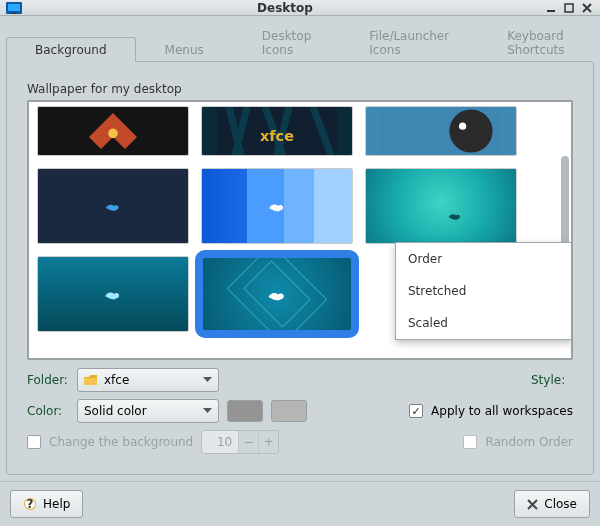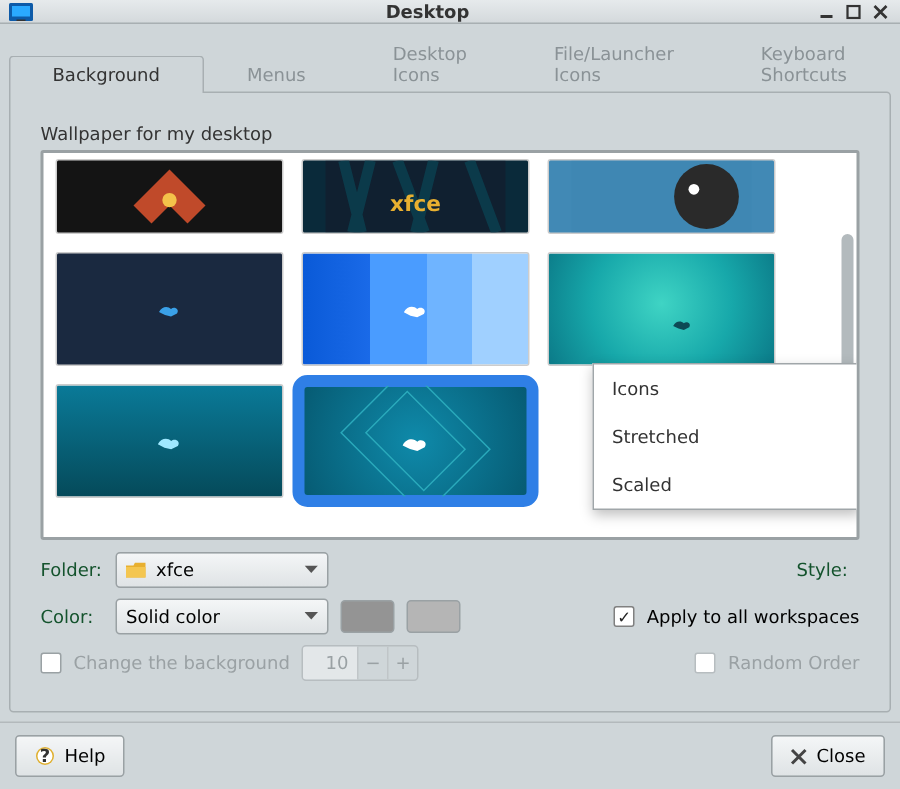--- a/index.html
+++ b/index.html
@@ -153,21 +153,21 @@
             </svg>
         </div>
       </div>
 
       <div class="scrollbar">
         <div class="track"></div>
         <div class="handle"></div>
       </div>
 
       <div class="dropdown">
-        <div class="item"><span>Icons</span></div>
+        <div class="item"><span>Order</span></div>
         <div class="item"><span>Stretched</span></div>
         <div class="item"><span>Scaled</span></div>
 
       </div>
     </div>
 
     <div class="form-rows">
 
       <div class="row">
         <span class="label">Folder:</span>

